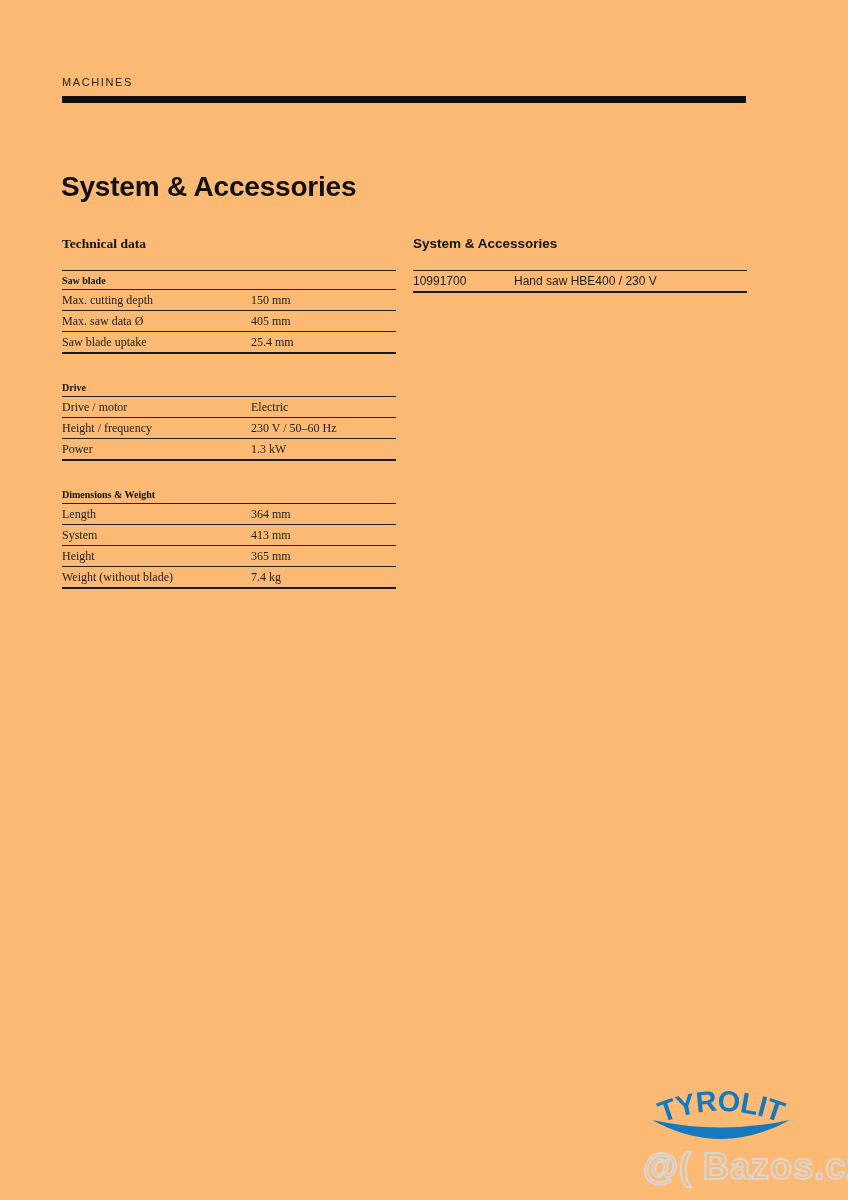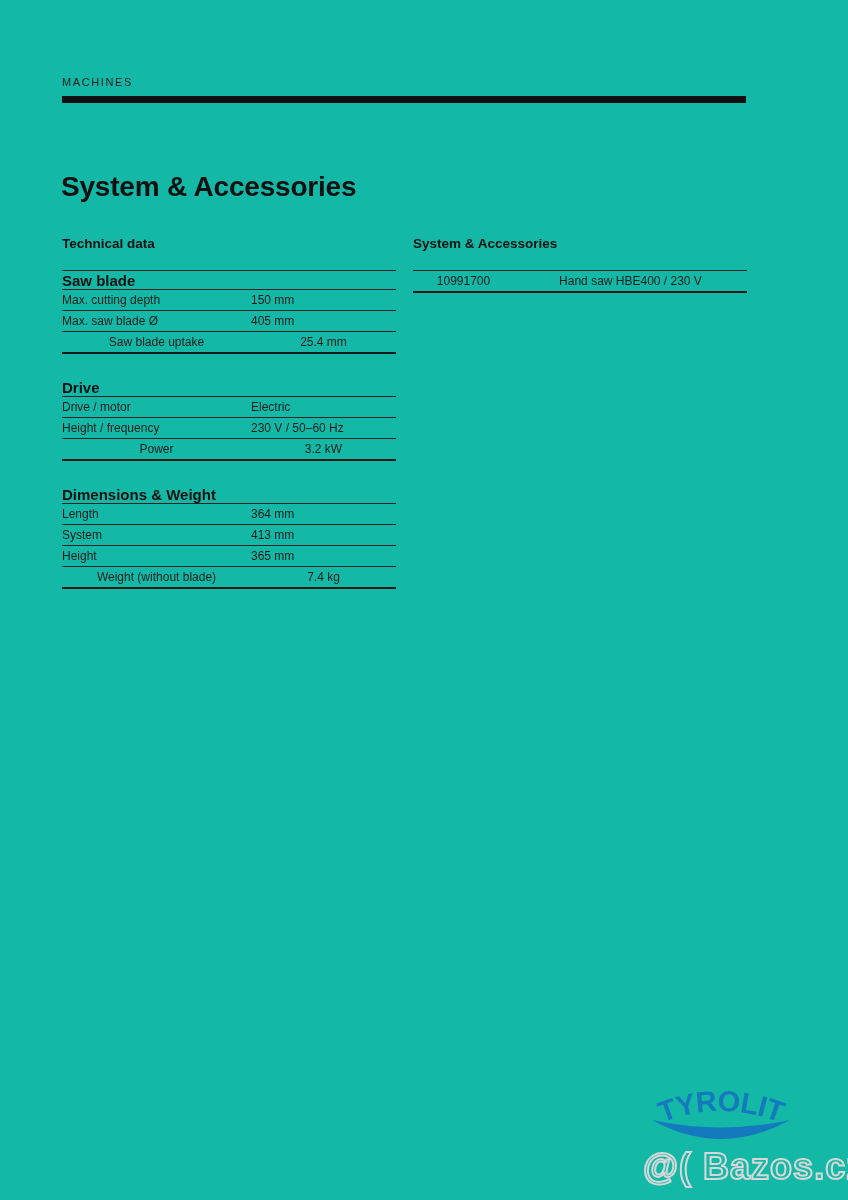--- a/index.html
+++ b/index.html
@@ -4,60 +4,60 @@
 <style>
   * { margin: 0; padding: 0; box-sizing: border-box; }
   html, body { background: #ffffff; }
   body {
     width: 848px; height: 1200px;
     font-family: "Liberation Sans", sans-serif;
     color: #1a1a1a;
     position: relative;
     overflow: hidden;
   }
-  .page { position: absolute; inset: 0; background: #14b8a6; }
+  .page { position: absolute; inset: 0; background: #fdba74; }
 
   
   .eyebrow {
     position: absolute; left: 62px; top: 76px;
     font-size: 11px; letter-spacing: 1.6px; color: #1c1c1c;
   }
   .top-rule {
     position: absolute; left: 62px; top: 96px;
     width: 684px; height: 7px; background: #101010;
   }
   .page-title {
     position: absolute; left: 61px; top: 171px;
     font-size: 28px; font-weight: bold; letter-spacing: -0.2px; color: #111;
   }
 
   
   .col { position: absolute; top: 236px; width: 334px; }
-  .col-left  { left: 62px; }
+  .col-left  { left: 62px; font-family: Liberation Serif, serif; }
   .col-right { left: 413px; }
   .col-heading {
     font-size: 13.5px; font-weight: bold; color: #111;
     margin: 0 0 18px 0; line-height: 16px;
   }
 
   
   .spec-table { border-top: 1px solid #222; }
   .spec-table + .spec-table { margin-top: 24px; border-top: none; }
   .section-header {
-    font-size: 15px; font-weight: bold; color: #111;
+    font-size: 10px; font-weight: bold; color: #111;
     padding: 3px 0 2px 0; line-height: 13px;
     border-bottom: 1px solid #222;
   }
   .trow {
     display: grid; grid-template-columns: 189px 1fr;
     font-size: 12px; line-height: 13px; color: #1c1c1c;
     padding: 4px 0 3px 0;
     border-bottom: 1px solid #222;
   }
-  .trow:last-child { border-bottom: 2px solid #1a1a1a; text-align: center; }
+  .trow:last-child { border-bottom: 2px solid #1a1a1a; }
   .col-right .trow { grid-template-columns: 101px 1fr; }
 
   
   .logo {
     position: absolute; left: 646px; top: 1078px;
     width: 150px; height: 70px;
   }
   .watermark {
     position: absolute; left: 643px; top: 1146px;
     font-size: 36px; font-weight: bold; letter-spacing: 1px;
@@ -78,42 +78,42 @@
   <div class="col col-left">
     <h2 class="col-heading">Technical data</h2>
 
     <div class="spec-table">
       <div class="section-header">Saw blade</div>
       <div class="trow">
         <span>Max. cutting depth</span>
         <span>150 mm</span>
       </div>
       <div class="trow">
-        <span>Max. saw blade Ø</span>
+        <span>Max. saw data Ø</span>
         <span>405 mm</span>
       </div>
       <div class="trow">
         <span>Saw blade uptake</span>
         <span>25.4 mm</span>
       </div>
     </div>
 
     <div class="spec-table">
       <div class="section-header">Drive</div>
       <div class="trow">
         <span>Drive / motor</span>
         <span>Electric</span>
       </div>
       <div class="trow">
         <span>Height / frequency</span>
         <span>230 V / 50–60 Hz</span>
       </div>
       <div class="trow">
         <span>Power</span>
-        <span>3.2 kW</span>
+        <span>1.3 kW</span>
       </div>
     </div>
 
     <div class="spec-table">
       <div class="section-header">Dimensions &amp; Weight</div>
       <div class="trow">
         <span>Length</span>
         <span>364 mm</span>
       </div>
       <div class="trow">

